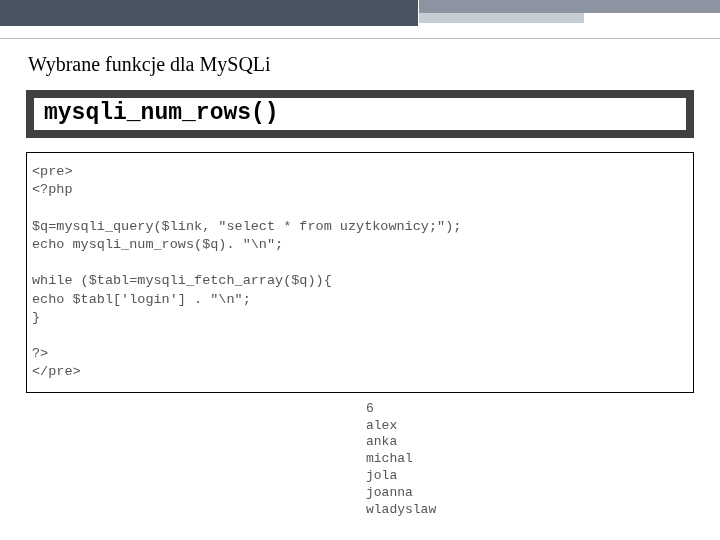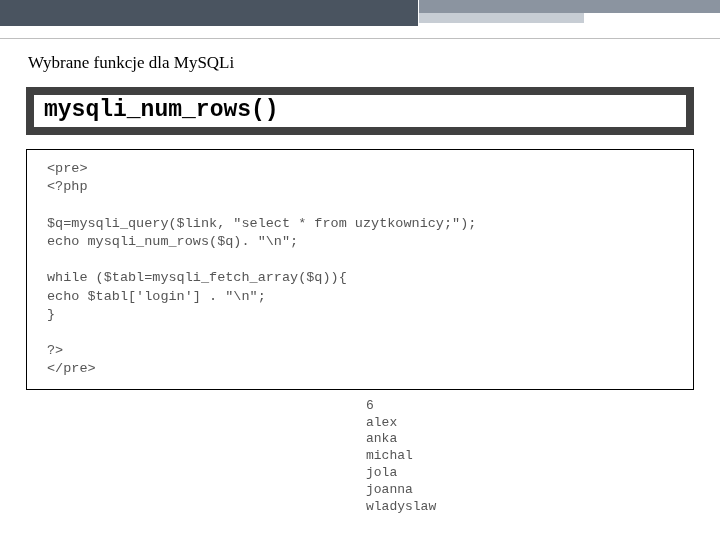--- a/index.html
+++ b/index.html
@@ -38,37 +38,37 @@
     width: 55%;
   }
   .rule {
     border-top: 1px solid #bfbfbf;
     margin: 6px 0 0 0;
   }
   .content {
     padding: 14px 26px 0 26px;
   }
   .section-title {
-    font-size: 17px;
+    font-size: 20px;
     margin: 0 0 14px 2px;
   }
   .heading-box {
     border: 8px solid #404040;
     background: #fff;
     padding: 2px 10px 4px 10px;
     margin-bottom: 14px;
   }
   .heading-box span {
     font-family: "Courier New", Courier, monospace;
     font-weight: bold;
     font-size: 23px;
   }
   .code-box {
     border: 1px solid #000;
-    padding: 10px 20px;
+    padding: 10px 5px;
     font-family: "Courier New", Courier, monospace;
     font-size: 13.5px;
     line-height: 1.35;
     color: #555;
     white-space: pre;
     overflow: hidden;
   }
   .output {
     margin-top: 8px;
     margin-left: 340px;

